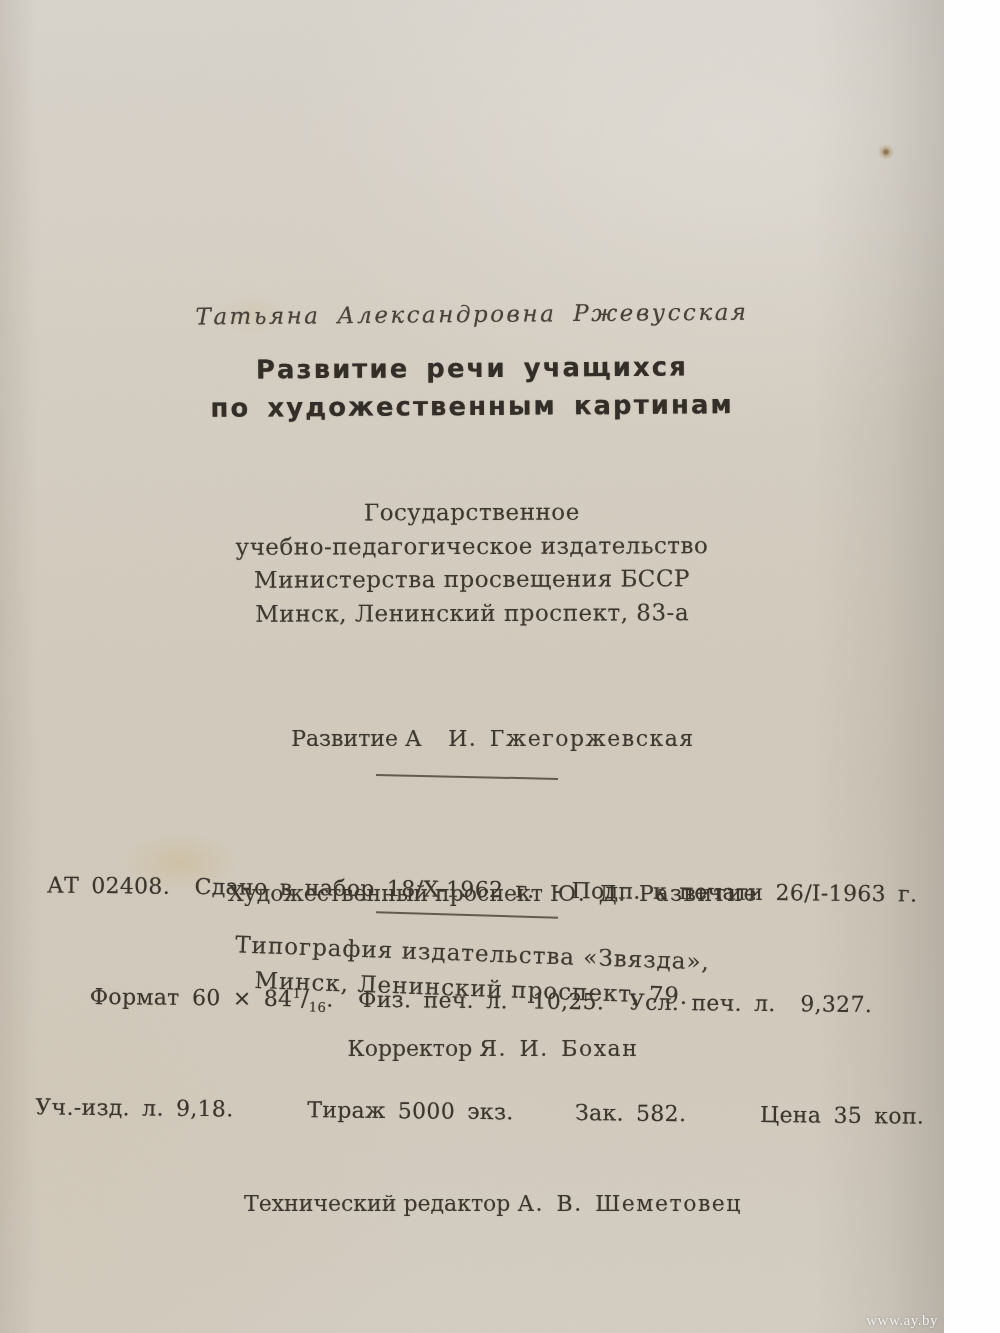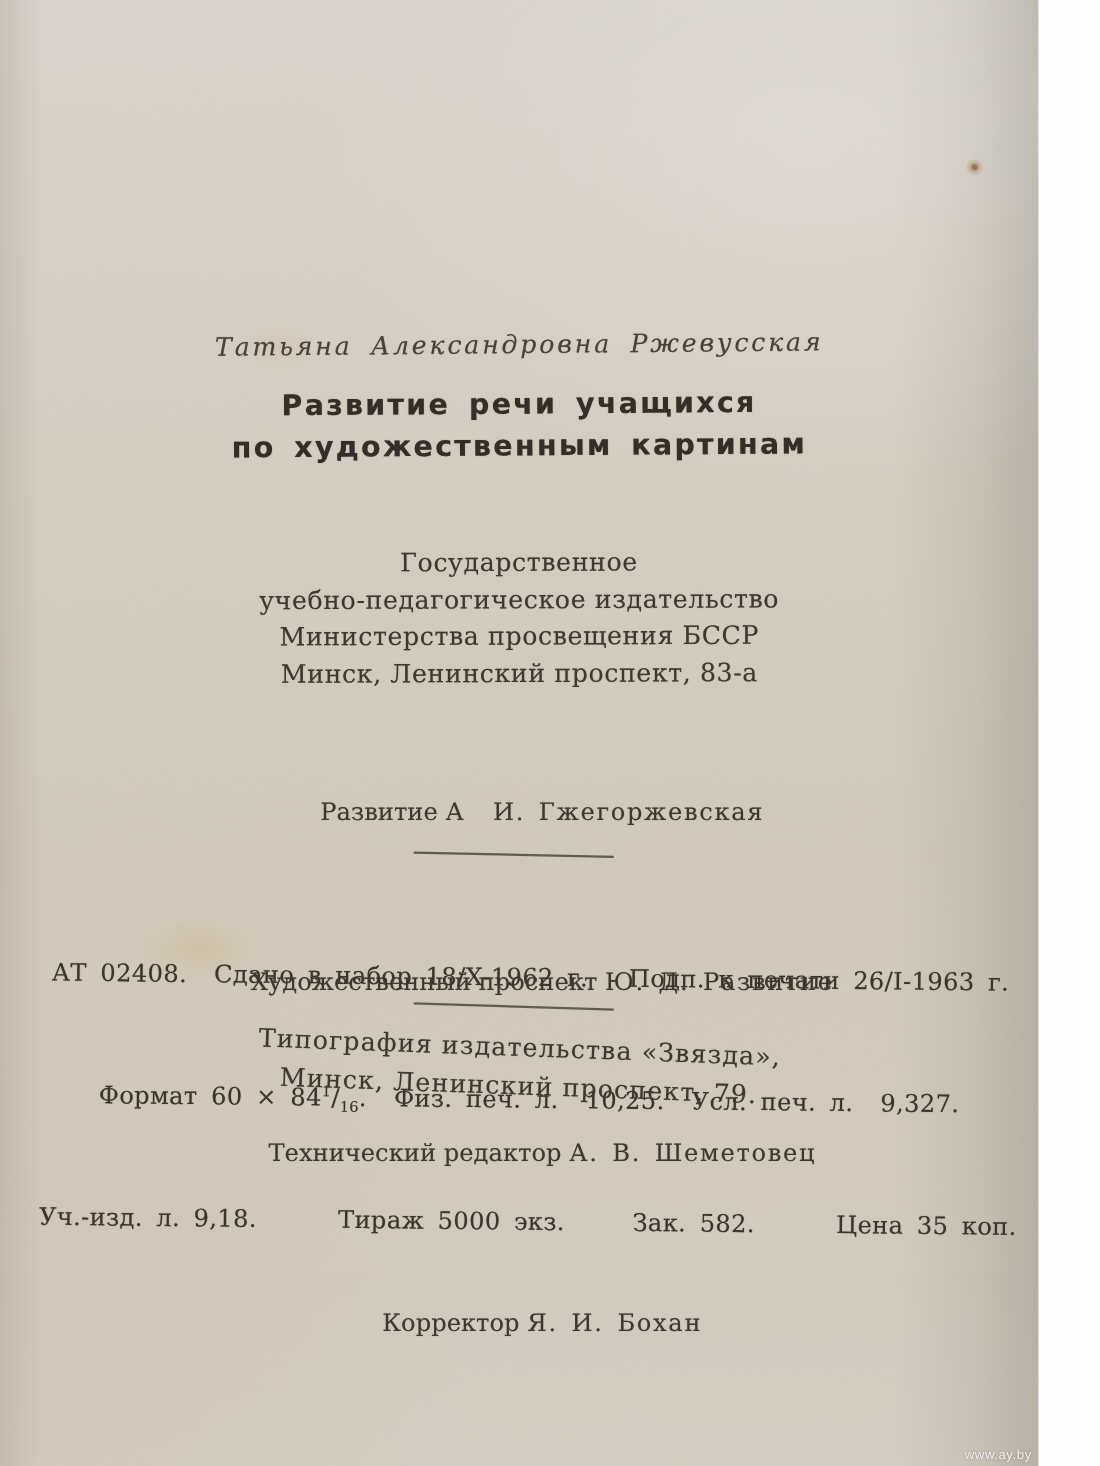--- a/index.html
+++ b/index.html
@@ -106,22 +106,22 @@
     font-size: 23px;
     line-height: 35px;
     letter-spacing: 1px;
     color: #3e3930;
     transform: rotate(2.1deg);
     text-shadow: 0 0 1px rgba(62,57,48,0.4);
   }
 
   .watermark {
     position: absolute; right: 6px; bottom: 4px;
-    font-family: Liberation Sans, sans-serif;
-    font-size: 12px;
+    font-family: Liberation Serif, serif;
+    font-size: 15px;
     color: rgba(250,250,248,0.92);
     text-shadow: 0 0 2px rgba(125,123,118,0.9);
     letter-spacing: 0.5px;
   }
 </style>
 </head>
 <body>
 
 <div class="photo">
 
@@ -155,24 +155,24 @@
   </div>
 
   <div class="block staff-block">
     <div>
       <span class="staff-role">Развитие</span><span class="staff-name">А  И. Гжегоржевская</span>
     </div>
     <div>
       <span class="staff-role">Художественный проспект</span><span class="staff-name">Ю. Д. Развитие</span>
     </div>
     <div>
-      <span class="staff-role">Технический редактор</span><span class="staff-name">А. В. Шеметовец</span>
+      <span class="staff-role">Корректор</span><span class="staff-name">Я. И. Бохан</span>
     </div>
     <div>
-      <span class="staff-role">Корректор</span><span class="staff-name">Я. И. Бохан</span>
+      <span class="staff-role">Технический редактор</span><span class="staff-name">А. В. Шеметовец</span>
     </div>
   </div>
 
   <div class="rule rule-1"></div>
 
   <div class="block imprint-block">
     <div>АТ 02408.  Сдано в набор 18/X-1962 г.   Подп. к печати 26/I-1963 г.</div>
     <div><span>Формат 60 × 84</span><sup>1</sup><span>/</span><sub>16</sub><span>.  Физ. печ. л.  10,25.  Усл. печ. л.  9,327.</span></div>
     <div>Уч.-изд. л. 9,18.      Тираж 5000 экз.     Зак. 582.      Цена 35 коп.</div>
   </div>

